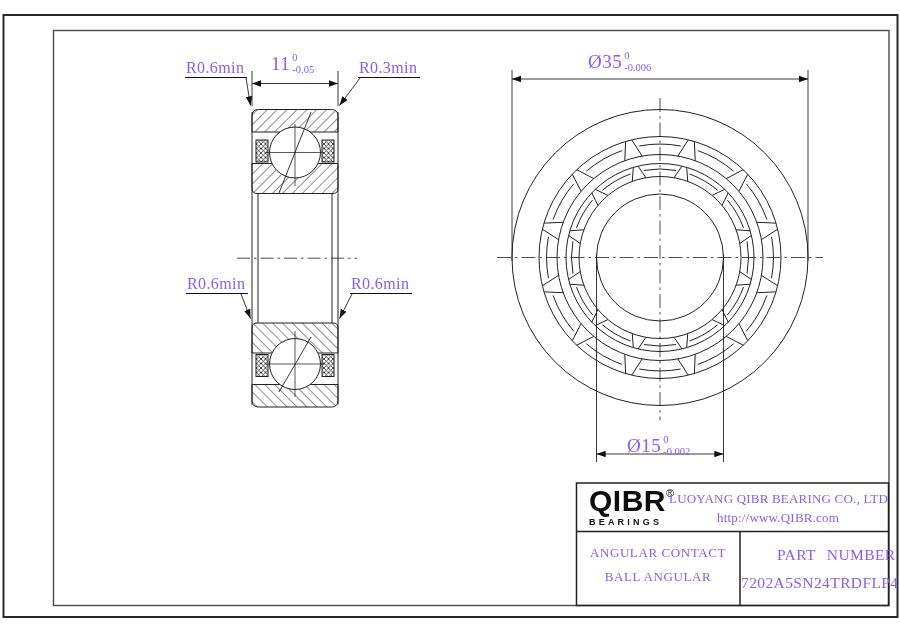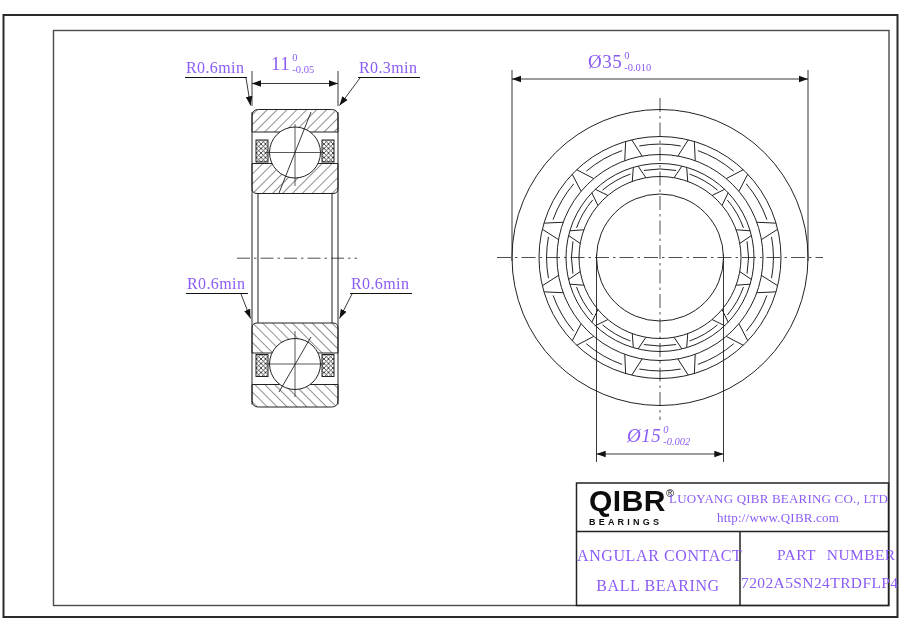--- a/index.html
+++ b/index.html
@@ -15,21 +15,21 @@
        font-size:10.5px;line-height:1.15;margin-left:2px;}
   .tb-center{text-align:center;}
   #logo-wrap{line-height:1;}
   #logo-main{font-family:"Liberation Sans","DejaVu Sans",sans-serif;font-weight:bold;
              font-size:30px;letter-spacing:0.5px;color:#0d0d0d;}
   #logo-reg{font-family:"Liberation Sans",sans-serif;font-size:11px;vertical-align:14px;font-weight:normal;}
   #logo-sub{font-family:"Liberation Sans","DejaVu Sans",sans-serif;font-weight:bold;font-size:9px;
             letter-spacing:3.2px;margin-top:2px;color:#0d0d0d;}
   #company-box{width:218px;font-size:13px;letter-spacing:0.2px;line-height:1.45;}
   #url-line{}
-  #prod-box{width:162px;font-size:16px;line-height:1.85;letter-spacing:0.6px;}
+  #prod-box{width:162px;font-size:13px;line-height:1.85;letter-spacing:0.6px;}
   #part-box{width:146px;font-size:15.5px;line-height:1.8;letter-spacing:0.4px;}
   #part-label{word-spacing:7px;padding-left:36px;}
 </style>
 </head>
 <body>
 
 <div id="sheet">
 
   <svg id="dw" width="900" height="636" viewBox="0 0 900 636">
     <defs>
@@ -214,45 +214,45 @@
     <span class="tol">
       <span>0</span>
       <span>-0.05</span>
     </span>
   </div>
 
   <div class="abs cad dim" style="left:588px;top:50px;">
     <span class="dim-main">Ø35</span>
     <span class="tol">
       <span>0</span>
-      <span>-0.010</span>
+      <span>-0.006</span>
     </span>
   </div>
 
-  <div class="abs cad dim" style="left:627px;top:424px;font-style:italic;">
+  <div class="abs cad dim" style="left:627px;top:434px;">
     <span class="dim-main">Ø15</span>
     <span class="tol">
       <span>0</span>
       <span>-0.002</span>
     </span>
   </div>
 
   <div class="abs" id="logo-wrap" style="left:589px;top:486px;">
     <span id="logo-main">QIBR</span><span id="logo-reg">®</span>
     <div id="logo-sub">BEARINGS</div>
   </div>
 
   <div class="abs cad tb-center" id="company-box" style="left:669px;top:490px;">
     <div>LUOYANG QIBR BEARING CO., LTD</div>
     <div id="url-line">http://www.QIBR.com</div>
   </div>
 
   <div class="abs cad tb-center" id="prod-box" style="left:577px;top:541px;">
     <div>ANGULAR CONTACT</div>
-    <div>BALL BEARING</div>
+    <div>BALL ANGULAR</div>
   </div>
 
   <div class="abs cad tb-center" id="part-box" style="left:741px;top:541px;">
     <div id="part-label">PART NUMBER</div>
     <div>7202A5SN24TRDFLP4</div>
   </div>
 
 </div>
 
 </body></html>

